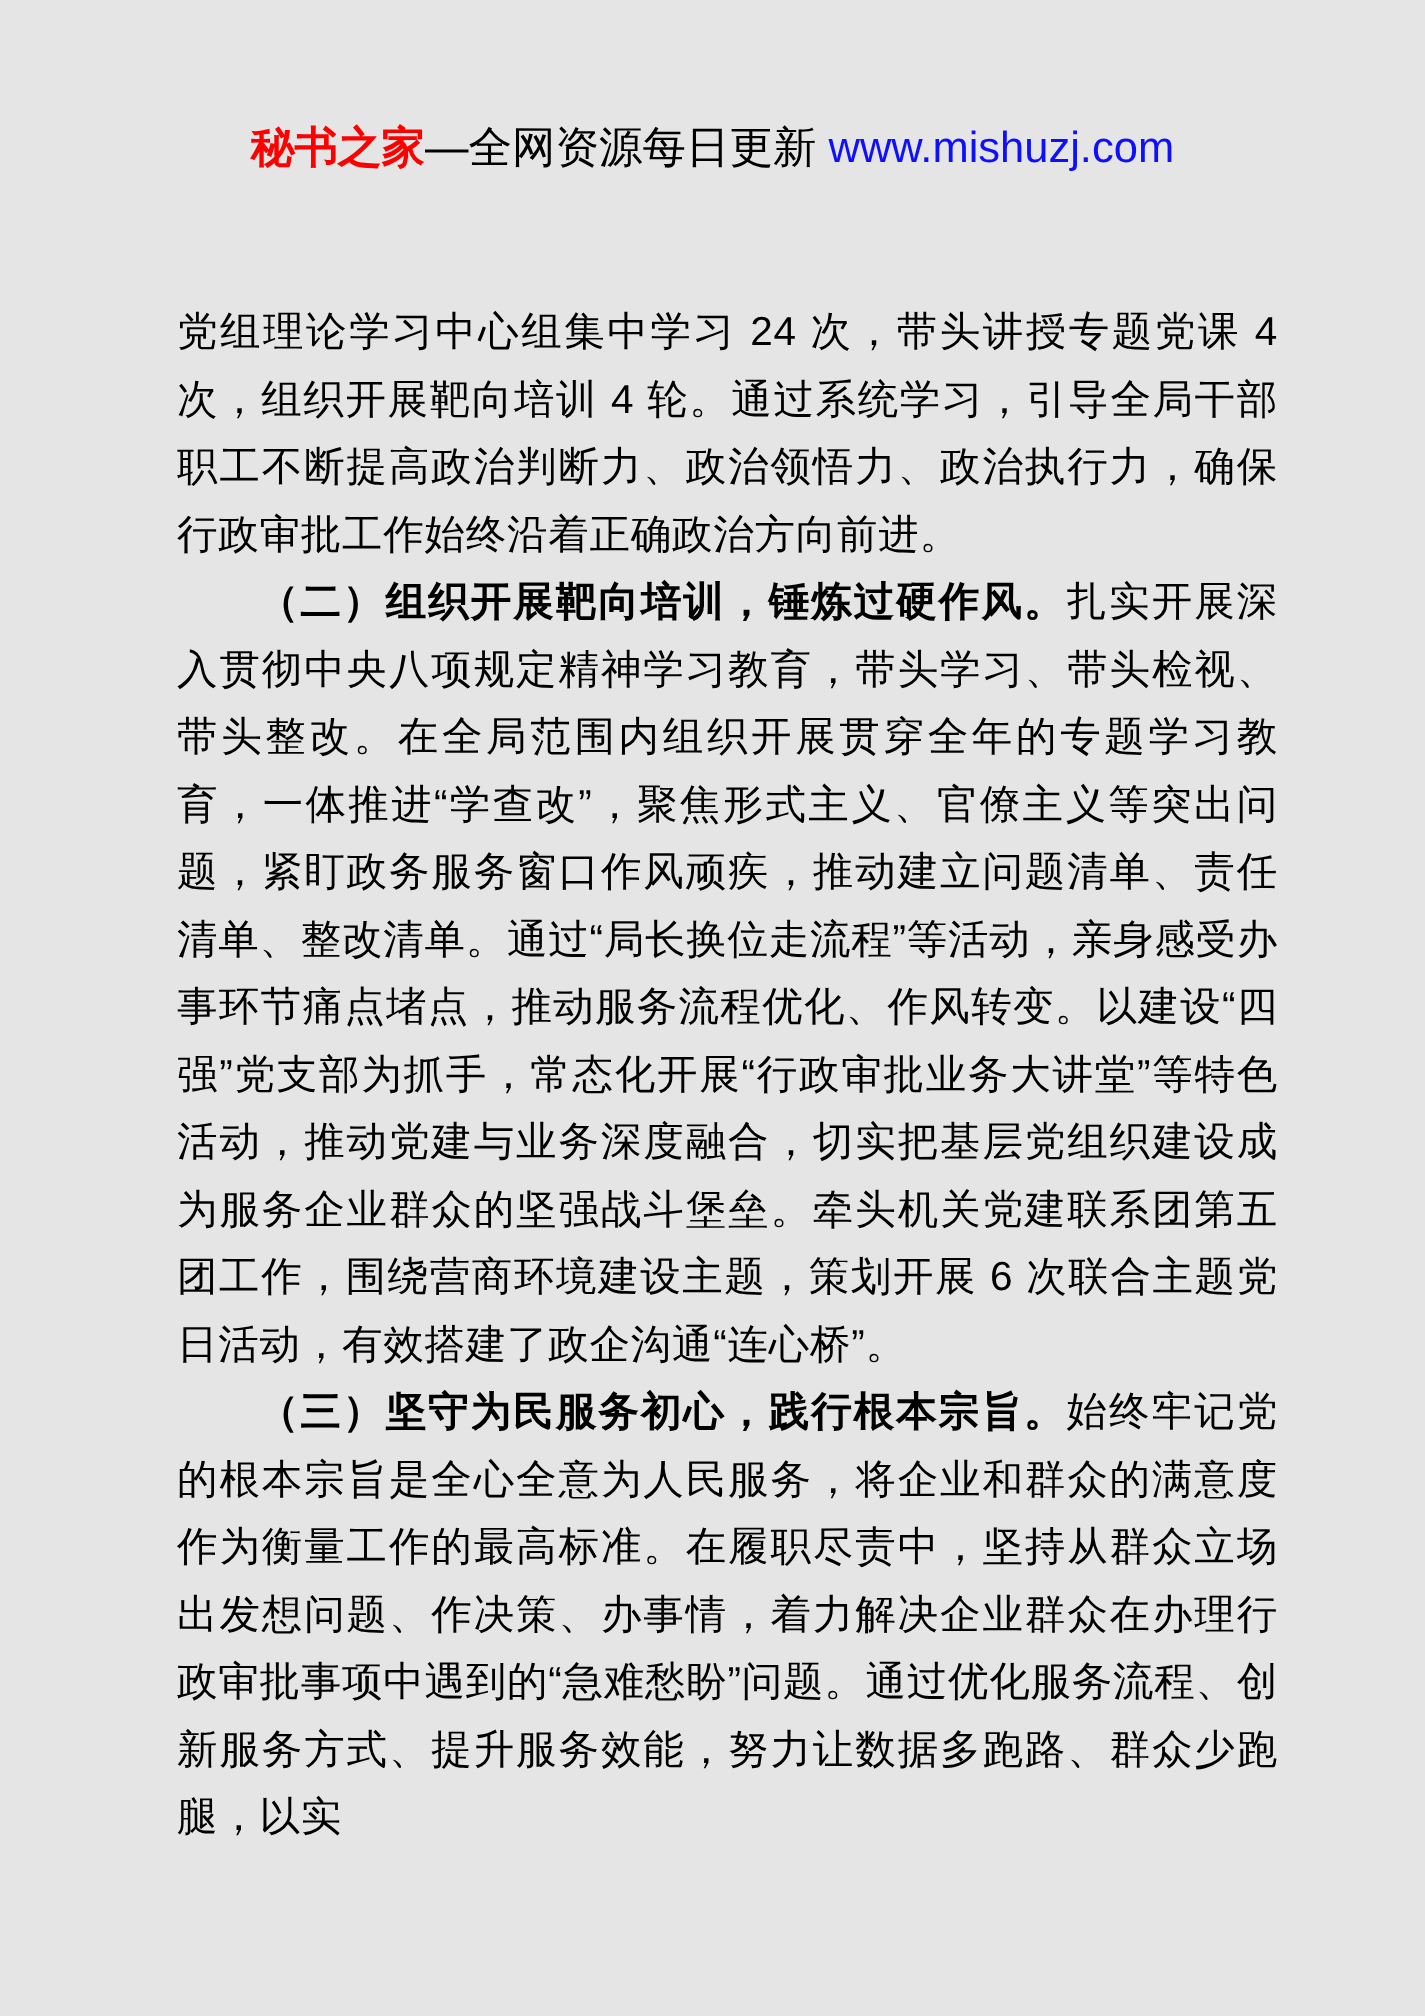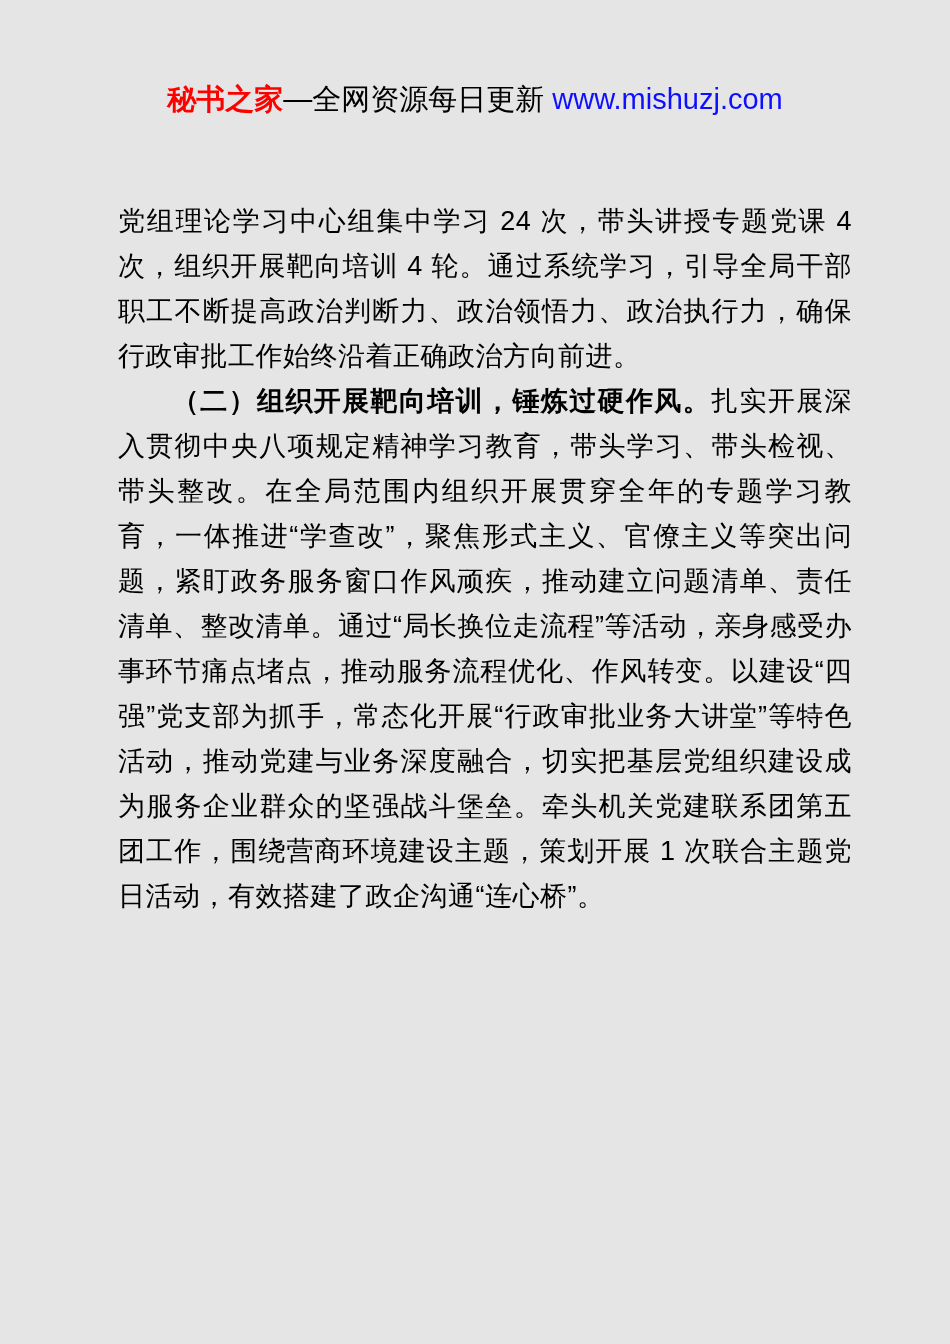--- a/index.html
+++ b/index.html
@@ -66,18 +66,19 @@
 <div class="page">
 
   <div class="doc-header">
     <span class="brand">秘书之家</span><span class="tagline">—全网资源每日更新 </span><span class="site-url">www.mishuzj.com</span>
   </div>
 
   <div class="doc-body">
 
     <p><span>党组理论学习中心组集中学习 24 次，带头讲授专题党课 4 次，组织开展靶向培训 4 轮。通过系统学习，引导全局干部职工不断提高政治判断力、政治领悟力、政治执行力，确保行政审批工作始终沿着正确政治方向前进。</span></p>
 
-    <p class="indent"><span class="lead-bold">（二）组织开展靶向培训，锤炼过硬作风。</span><span>扎实开展深入贯彻中央八项规定精神学习教育，带头学习、带头检视、带头整改。在全局范围内组织开展贯穿全年的专题学习教育，一体推进“学查改”，聚焦形式主义、官僚主义等突出问题，紧盯政务服务窗口作风顽疾，推动建立问题清单、责任清单、整改清单。通过“局长换位走流程”等活动，亲身感受办事环节痛点堵点，推动服务流程优化、作风转变。以建设“四强”党支部为抓手，常态化开展“行政审批业务大讲堂”等特色活动，推动党建与业务深度融合，切实把基层党组织建设成为服务企业群众的坚强战斗堡垒。牵头机关党建联系团第五团工作，围绕营商环境建设主题，策划开展 1 次联合主题党日活动，有效搭建了政企沟通“连心桥”。</span></p>
+    <p class="indent"><span class="lead-bold">（二）组织开展靶向培训，锤炼过硬作风。</span><span>扎实开展深入贯彻中央八项规定精神学习教育，带头学习、带头检视、带头整改。在全局范围内组织开展贯穿全年的专题学习教育，一体推进“学查改”，聚焦形式主义、官僚主义等突出问题，紧盯政务服务窗口作风顽疾，推动建立问题清单、责任清单、整改清单。通过“局长换位走流程”等活动，亲身感受办事环节痛点堵点，推动服务流程优化、作风转变。以建设“四强”党支部为抓手，常态化开展“行政审批业务大讲堂”等特色活动，推动党建与业务深度融合，切实把基层党组织建设成为服务企业群众的坚强战斗堡垒。牵头机关党建联系团第五团工作，围绕营商环境建设主题，策划开展 6 次联合主题党日活动，有效搭建了政企沟通“连心桥”。</span></p>
 
+    <p class="indent"><span class="lead-bold">（三）坚守为民服务初心，践行根本宗旨。</span><span>始终牢记党的根本宗旨是全心全意为人民服务，将企业和群众的满意度作为衡量工作的最高标准。在履职尽责中，坚持从群众立场出发想问题、作决策、办事情，着力解决企业群众在办理行政审批事项中遇到的“急难愁盼”问题。通过优化服务流程、创新服务方式、提升服务效能，努力让数据多跑路、群众少跑腿，以实</span></p>
 
   </div>
 
 </div>
 
 </body></html>

